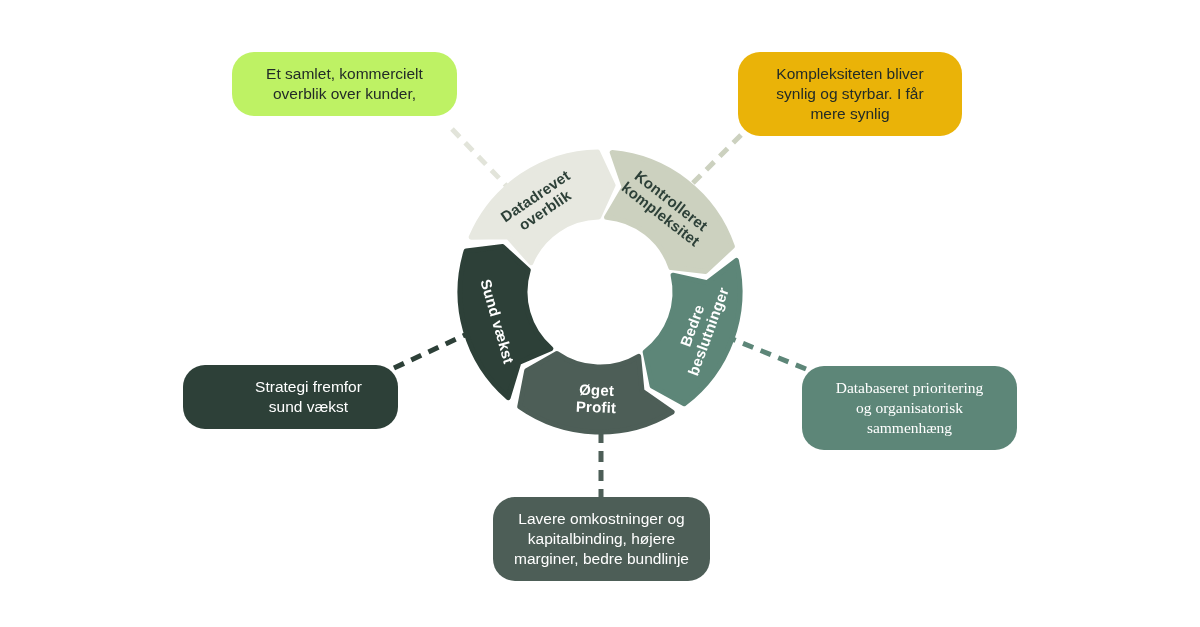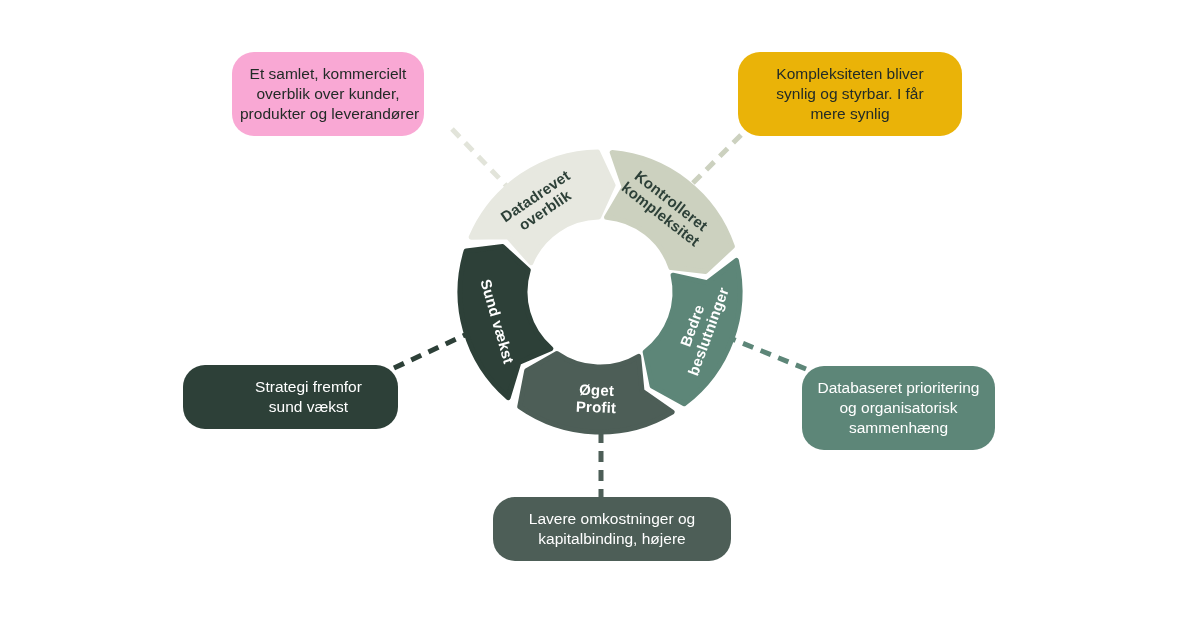--- a/index.html
+++ b/index.html
@@ -63,40 +63,40 @@
       </g>
     <g id="segment-labels">
         <text class="seg-label" fill="#2d4038" transform="translate(540.2,203.3) rotate(-34)"><tspan x="0" y="-3.5">Datadrevet</tspan><tspan x="0" y="13.5">overblik</tspan></text>
         <text class="seg-label" fill="#2d4038" transform="translate(665.9,207.7) rotate(38)"><tspan x="0" y="-3.5">Kontrolleret</tspan><tspan x="0" y="13.5">kompleksitet</tspan></text>
         <text class="seg-label" fill="#ffffff" transform="translate(700.5,328.6) rotate(-70)"><tspan x="0" y="-3.5">Bedre</tspan><tspan x="0" y="13.5">beslutninger</tspan></text>
         <text class="seg-label" fill="#ffffff" transform="translate(596.3,398.9) rotate(2)"><tspan x="0" y="-3.5">Øget</tspan><tspan x="0" y="13.5">Profit</tspan></text>
         <text class="seg-label" fill="#ffffff" transform="translate(497.1,321.5) rotate(74)"><tspan x="0" y="5.0">Sund vækst</tspan></text>
       </g>
   </svg>
 
-  <div class="callout" id="callout-0" style="left: 232px; top: 52px; width: 192px; background: #f9a8d4; color: rgb(34, 43, 39);">
+  <div class="callout" id="callout-0" style="left: 232px; top: 52px; width: 225px; background: #bef264; color: rgb(34, 43, 39);">
     <span class="line">Et samlet, kommercielt</span>
     <span class="line">overblik over kunder,</span>
-    <span class="line">produkter og leverandører</span>
   </div>
 
   <div class="callout" id="callout-1" style="left: 738px; top: 52px; width: 224px; background: #eab308; color: rgb(34, 43, 39);">
     <span class="line">Kompleksiteten bliver</span>
     <span class="line">synlig og styrbar. I får</span>
     <span class="line">mere synlig</span>
   </div>
 
-  <div class="callout" id="callout-2" style="left: 802px; top: 366px; width: 193px; background: rgb(93, 134, 120); color: rgb(255, 255, 255);">
+  <div class="callout" id="callout-2" style="left: 802px; top: 366px; width: 215px; background: rgb(93, 134, 120); color: rgb(255, 255, 255); font-family: Liberation Serif, serif;">
     <span class="line">Databaseret prioritering</span>
     <span class="line">og organisatorisk</span>
     <span class="line">sammenhæng</span>
   </div>
 
-  <div class="callout" id="callout-3" style="left: 493px; top: 497px; width: 238px; background: rgb(77, 94, 87); color: rgb(255, 255, 255);">
+  <div class="callout" id="callout-3" style="left: 493px; top: 497px; width: 217px; background: rgb(77, 94, 87); color: rgb(255, 255, 255);">
     <span class="line">Lavere omkostninger og</span>
     <span class="line">kapitalbinding, højere</span>
+    <span class="line">marginer, bedre bundlinje</span>
   </div>
 
   <div class="callout" id="callout-4" style="left: 183px; top: 365px; width: 215px; background: rgb(45, 64, 56); color: rgb(255, 255, 255); padding-left: 44px;">
     <span class="line">Strategi fremfor</span>
     <span class="line">sund vækst</span>
   </div>
 </div>
 
 </body></html>

